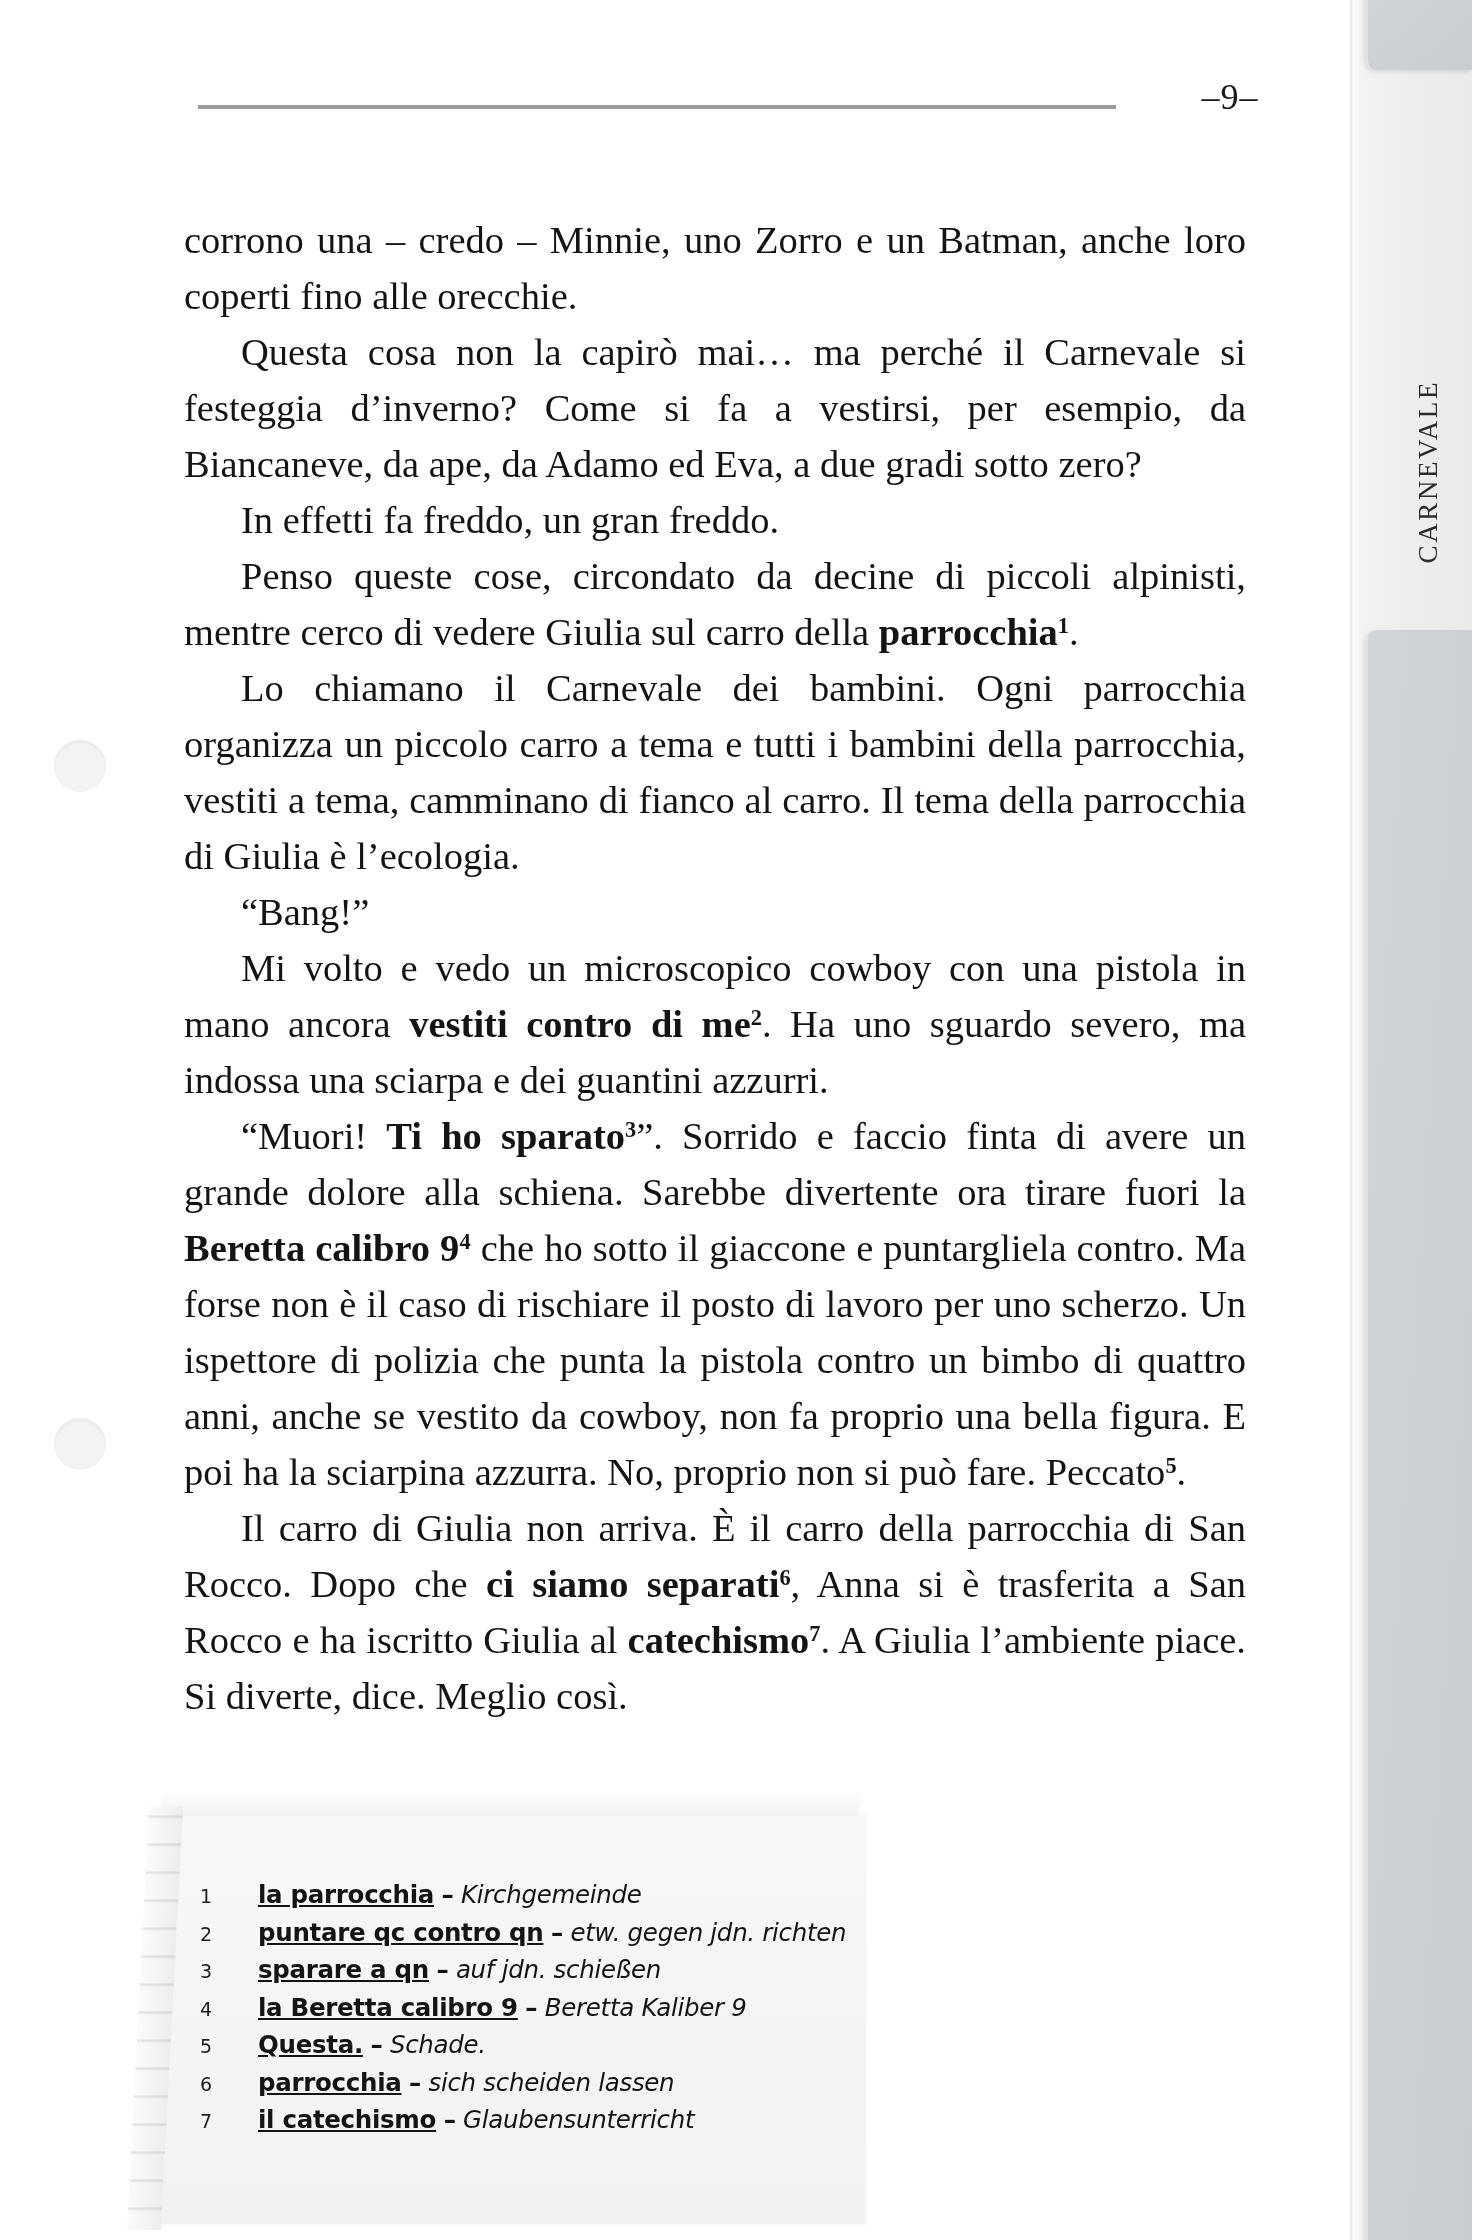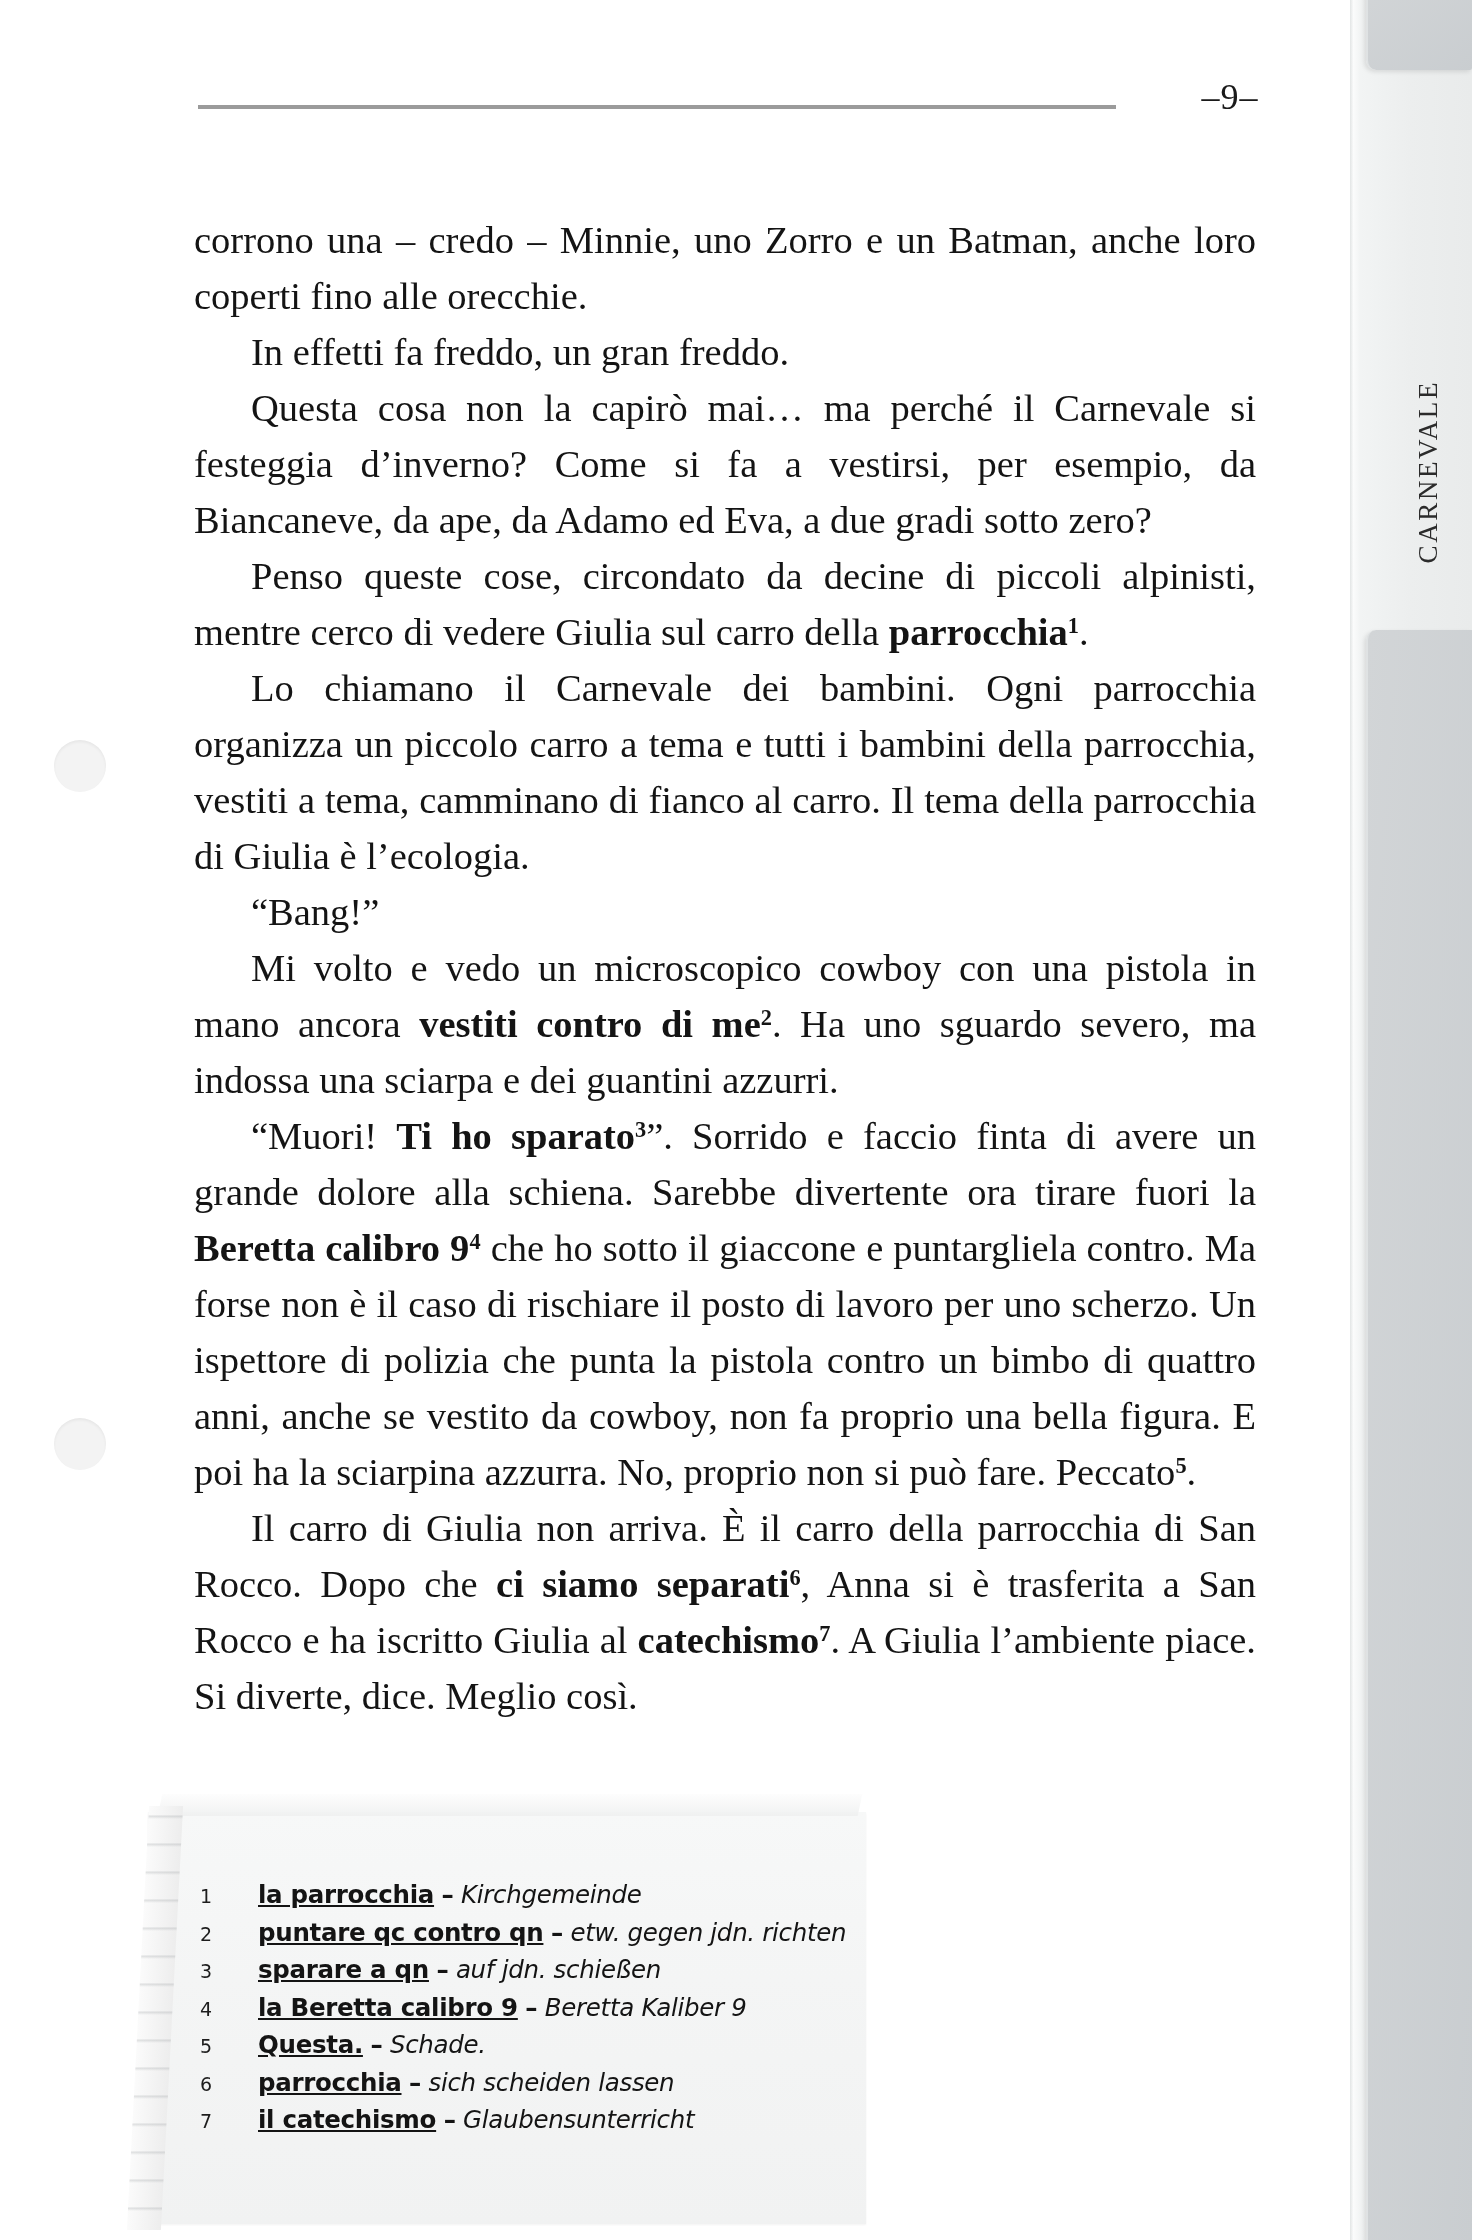--- a/index.html
+++ b/index.html
@@ -100,21 +100,21 @@
     width: 160px;
     text-align: center;
     font-size: 36px;
     color: #1a1a1a;
     letter-spacing: 1px;
   }
 
   
   .body-text {
     position: absolute;
-    left: 194px;
+    left: 184px;
     top: 212px;
     width: 1062px;
     font-size: 38.5px;
     line-height: 56px;
     color: #141414;
     text-align: justify;
     text-justify: inter-word;
     hyphens: none;
   }
   .body-text p {
@@ -227,22 +227,22 @@
   <div class="punch-hole hole-1"></div>
   <div class="punch-hole hole-2"></div>
 
   <div class="running-head">
     <div class="head-rule"></div>
     <div class="folio">–9–</div>
   </div>
 
   <div class="body-text" id="body-text">
       <p><span>corrono una – credo – Minnie, uno Zorro e un Batman, anche loro coperti fino alle orecchie.</span></p>
+      <p class="indent"><span>Questa cosa non la capirò mai… ma perché il Carnevale si festeggia d’inverno? Come si fa a vestirsi, per esempio, da Biancaneve, da ape, da Adamo ed Eva, a due gradi sotto zero?</span></p>
       <p class="indent"><span>In effetti fa freddo, un gran freddo.</span></p>
-      <p class="indent"><span>Questa cosa non la capirò mai… ma perché il Carnevale si festeggia d’inverno? Come si fa a vestirsi, per esempio, da Biancaneve, da ape, da Adamo ed Eva, a due gradi sotto zero?</span></p>
       <p class="indent"><span>Penso queste cose, circondato da decine di piccoli alpinisti, mentre cerco di vedere Giulia sul carro della </span><b>parrocchia</b><sup>1</sup><span>.</span></p>
       <p class="indent"><span>Lo chiamano il Carnevale dei bambini. Ogni parrocchia organizza un piccolo carro a tema e tutti i bambini della parrocchia, vestiti a tema, camminano di fianco al carro. Il tema della parrocchia di Giulia è l’ecologia.</span></p>
       <p class="indent"><span>“Bang!”</span></p>
       <p class="indent"><span>Mi volto e vedo un microscopico cowboy con una pistola in mano ancora </span><b>vestiti contro di me</b><sup>2</sup><span>. Ha uno sguardo severo, ma indossa una sciarpa e dei guantini azzurri.</span></p>
       <p class="indent"><span>“Muori! </span><b>Ti ho sparato</b><sup>3</sup><span>”. Sorrido e faccio finta di avere un grande dolore alla schiena. Sarebbe divertente ora tirare fuori la </span><b>Beretta calibro 9</b><sup>4</sup><span> che ho sotto il giaccone e puntargliela contro. Ma forse non è il caso di rischiare il posto di lavoro per uno scherzo. Un ispettore di polizia che punta la pistola contro un bimbo di quattro anni, anche se vestito da cowboy, non fa proprio una bella figura. E poi ha la sciarpina azzurra. No, proprio non si può fare. Peccato</span><sup>5</sup><span>.</span></p>
       <p class="indent"><span>Il carro di Giulia non arriva. È il carro della parrocchia di San Rocco. Dopo che </span><b>ci siamo separati</b><sup>6</sup><span>, Anna si è trasferita a San Rocco e ha iscritto Giulia al </span><b>catechismo</b><sup>7</sup><span>. A Giulia l’ambiente piace. Si diverte, dice. Meglio così.</span></p>
     </div>
 
   <div class="footnote-panel">
     <div class="sheet-top"></div>

